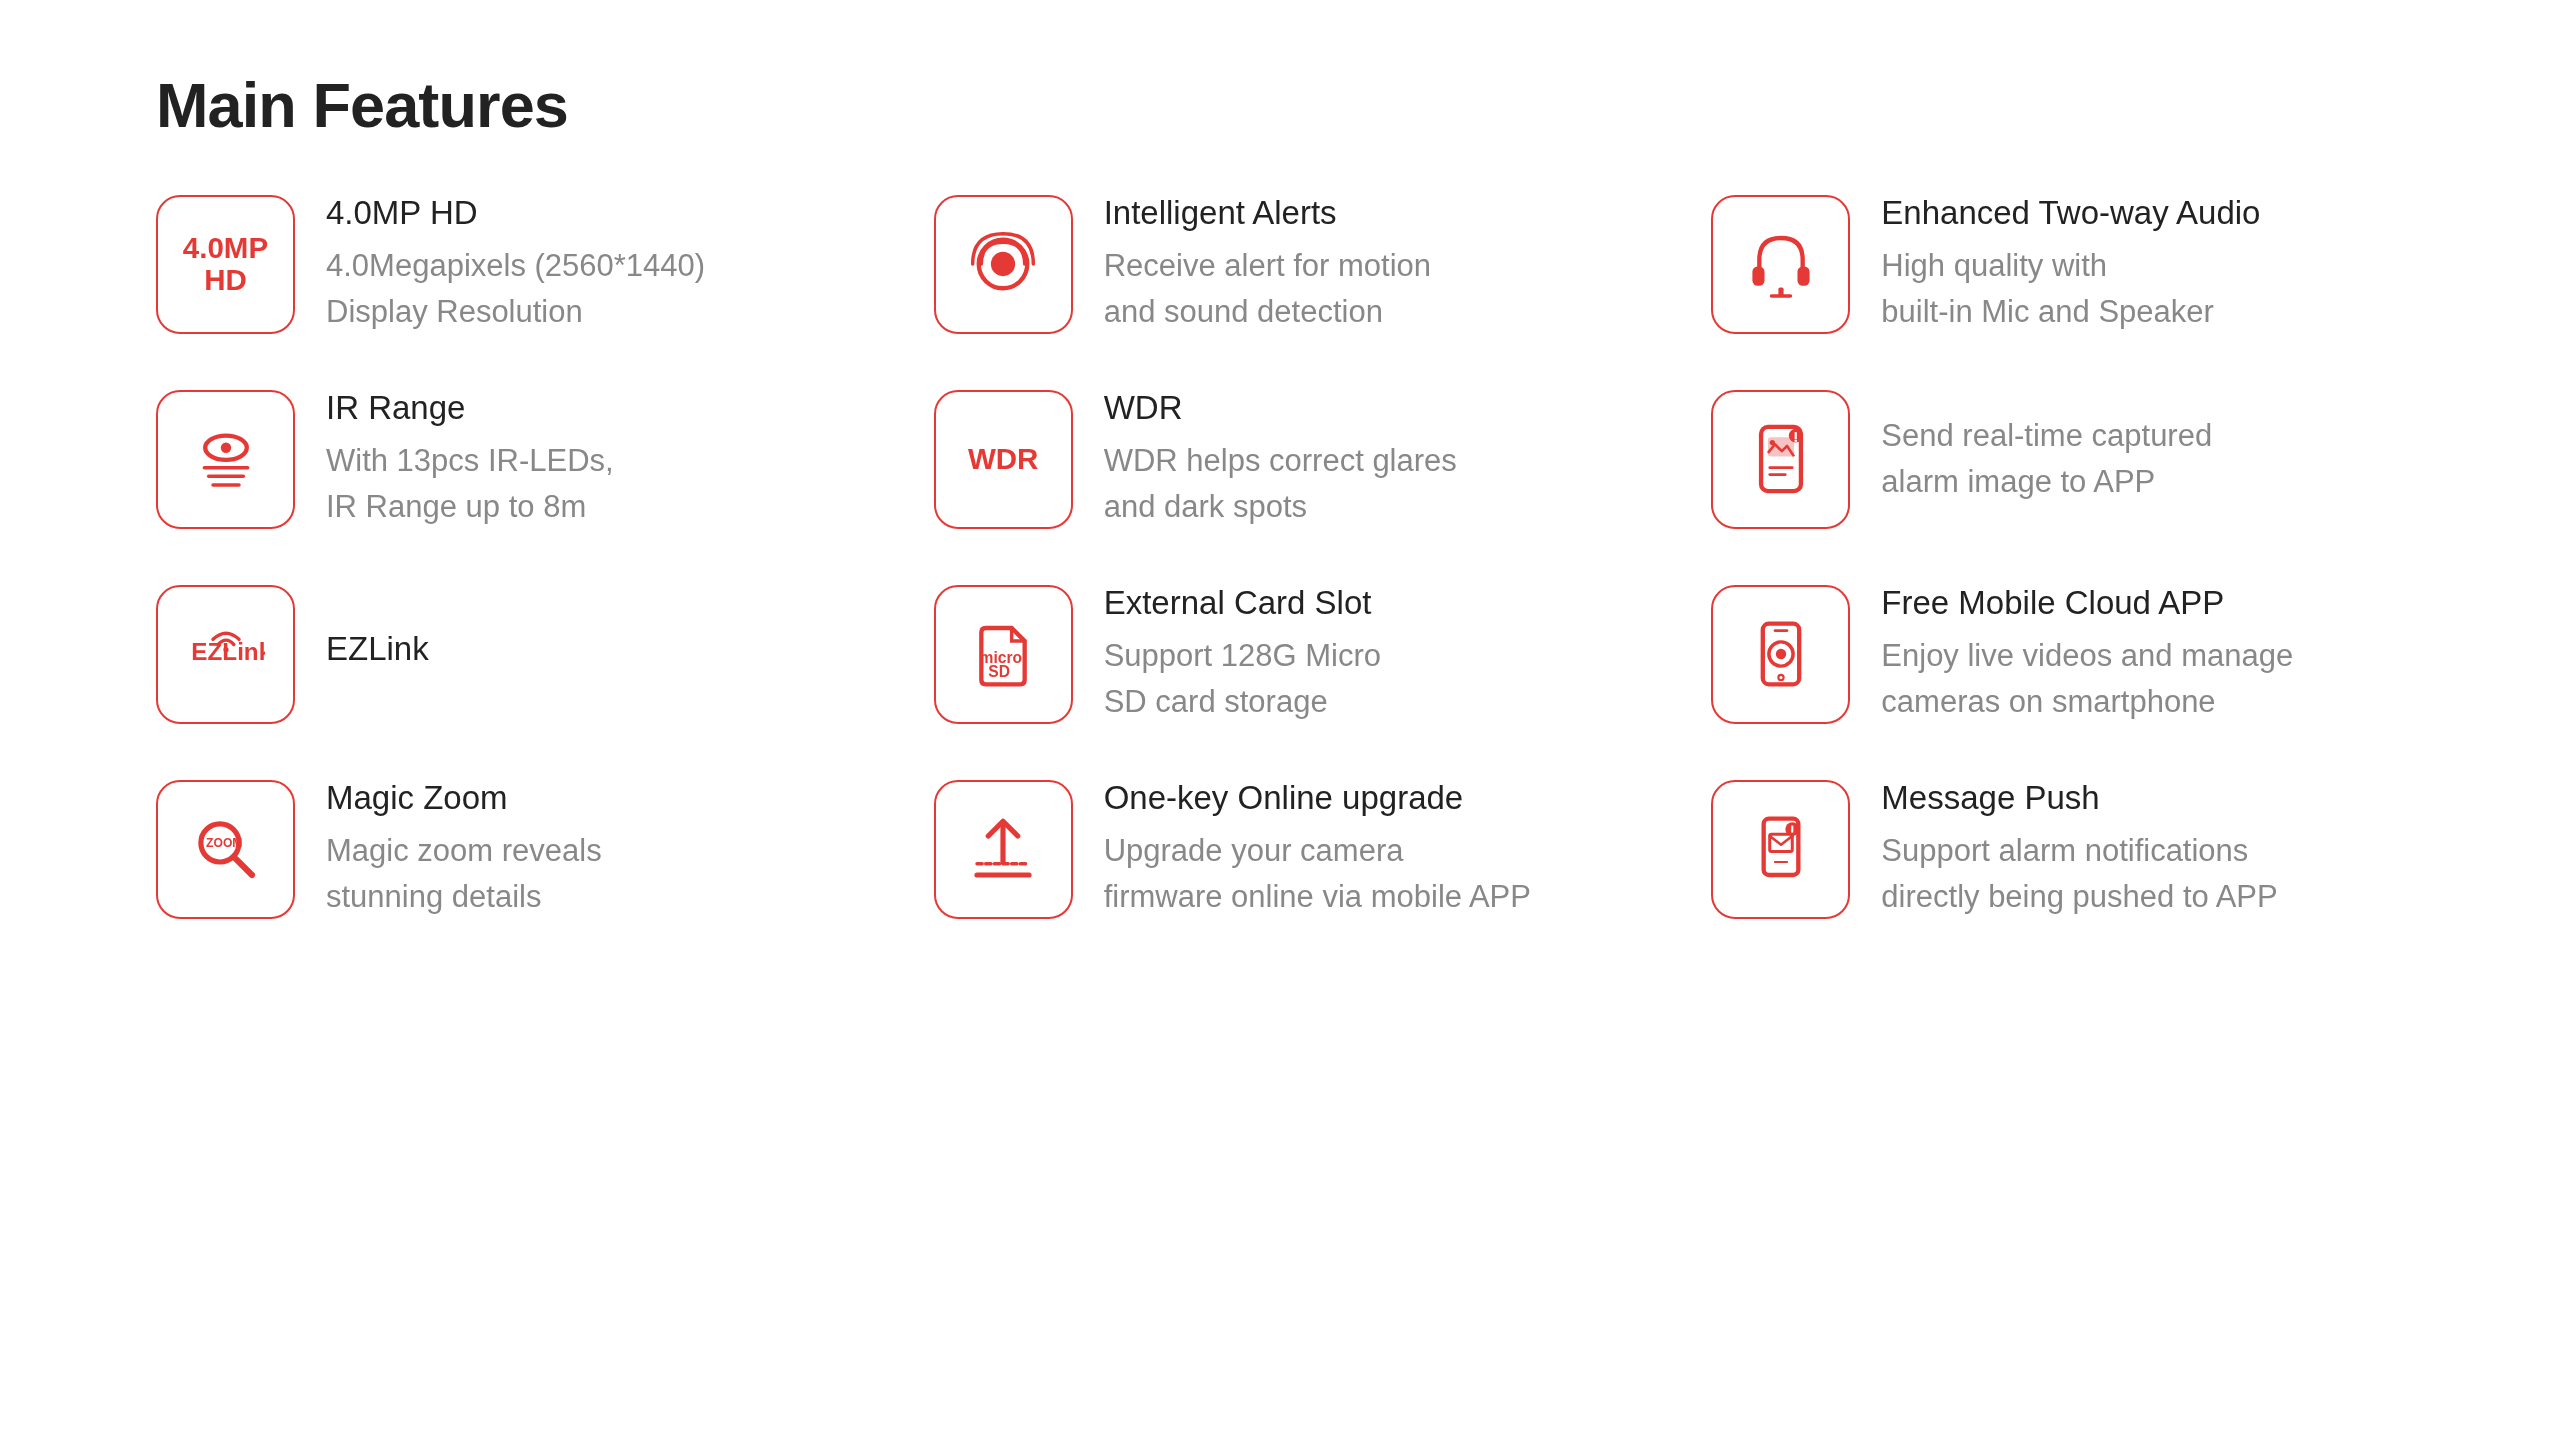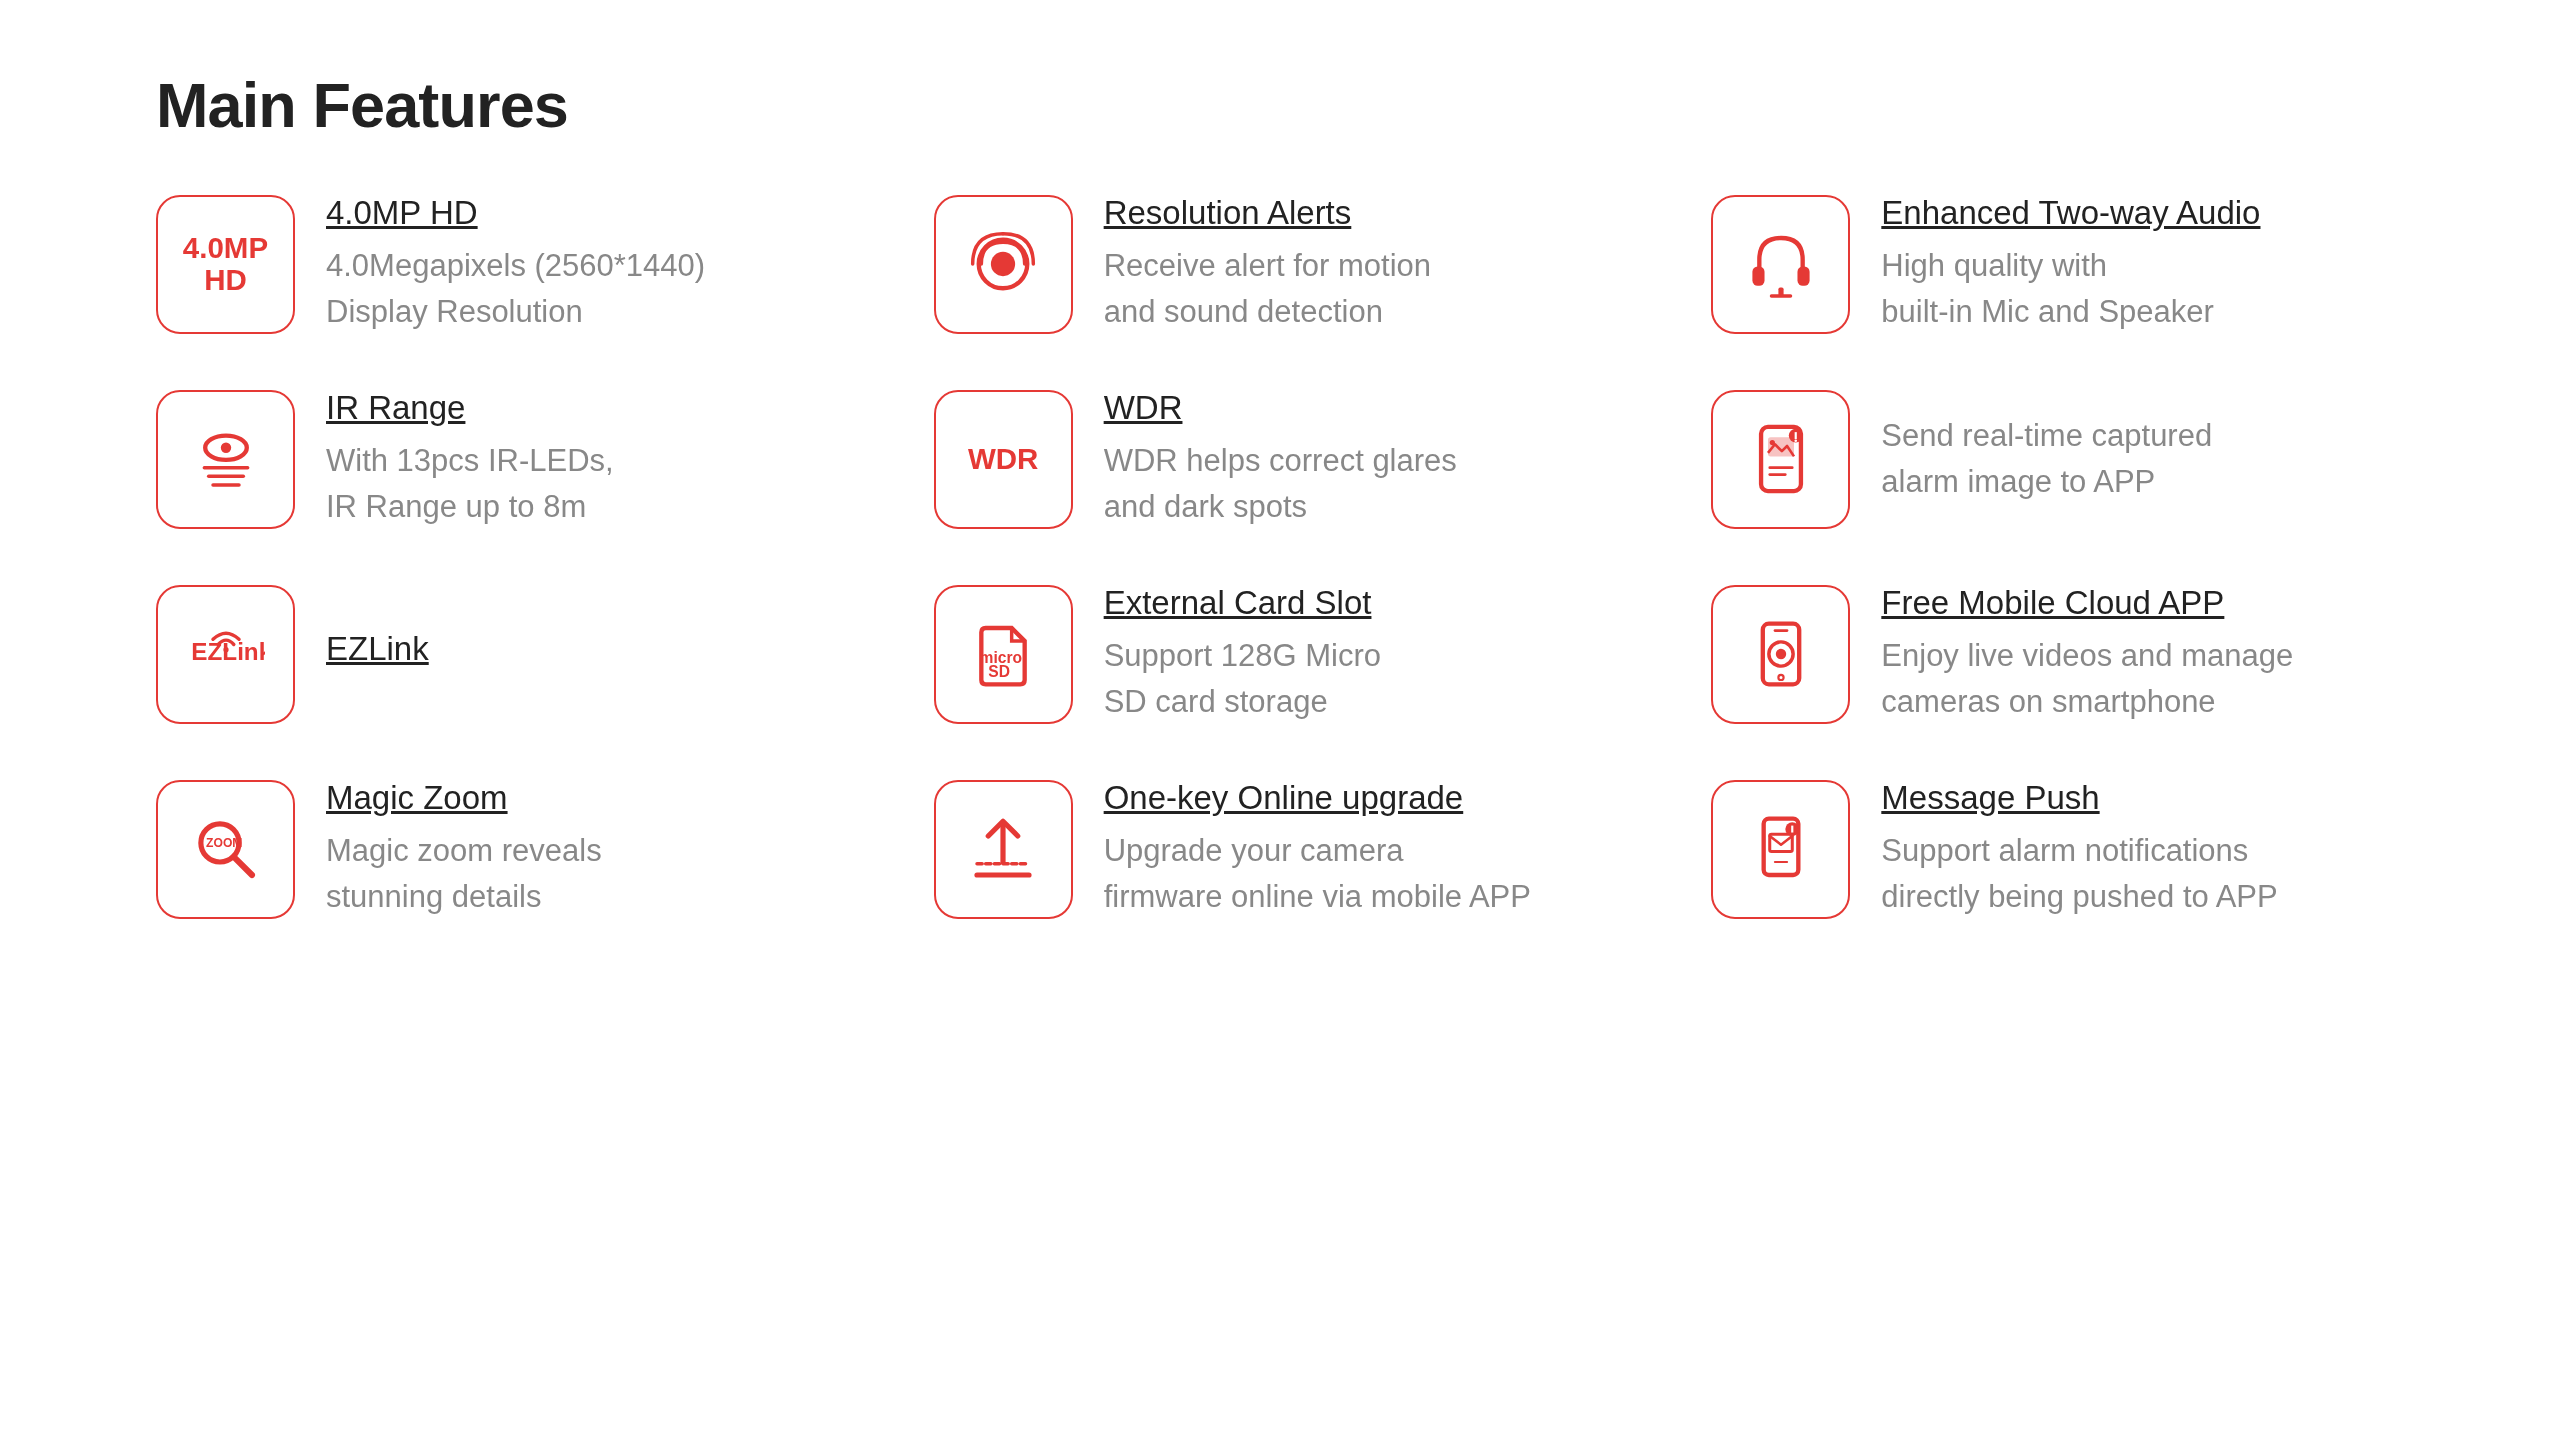--- a/index.html
+++ b/index.html
@@ -53,21 +53,20 @@
     }
     .feature-content {
       flex: 1;
     }
     .feature-title {
       font-size: 33px;
       font-weight: 500;
       color: #222;
       margin-bottom: 10.4px;
       line-height: 1.2;
-      text-decoration: underline;
     }
     .feature-desc {
       font-size: 31px;
       color: #888;
       line-height: 1.5;
     }
   </style>
 </head>
 <body>
 
@@ -92,21 +91,21 @@
         <circle cx="45" cy="45" r="28" stroke="#e53935" stroke-width="5" fill="none"></circle>
         <circle cx="45" cy="45" r="14" fill="#e53935"></circle>
 
         <path d="M20 45 Q20 20 45 20" stroke="#e53935" stroke-width="4" fill="none" stroke-linecap="round"></path>
         <path d="M70 45 Q70 20 45 20" stroke="#e53935" stroke-width="4" fill="none" stroke-linecap="round"></path>
         <path d="M10 45 Q10 10 45 10" stroke="#e53935" stroke-width="4" fill="none" stroke-linecap="round"></path>
         <path d="M80 45 Q80 10 45 10" stroke="#e53935" stroke-width="4" fill="none" stroke-linecap="round"></path>
       </svg>
     </div>
     <div class="feature-content">
-      <div class="feature-title">Resolution Alerts</div>
+      <div class="feature-title">Intelligent Alerts</div>
       <div class="feature-desc">Receive alert for motion<br>and sound detection</div>
     </div>
   </div>
 
   <div class="feature-item">
     <div class="feature-icon">
       <svg viewBox="0 0 90 90" fill="none" xmlns="http://www.w3.org/2000/svg">
 
         <path d="M20 50 L20 40 Q20 15 45 15 Q70 15 70 40 L70 50" stroke="#e53935" stroke-width="5" fill="none" stroke-linecap="round"></path>
         <rect x="12" y="48" width="14" height="22" rx="6" fill="#e53935"></rect>

